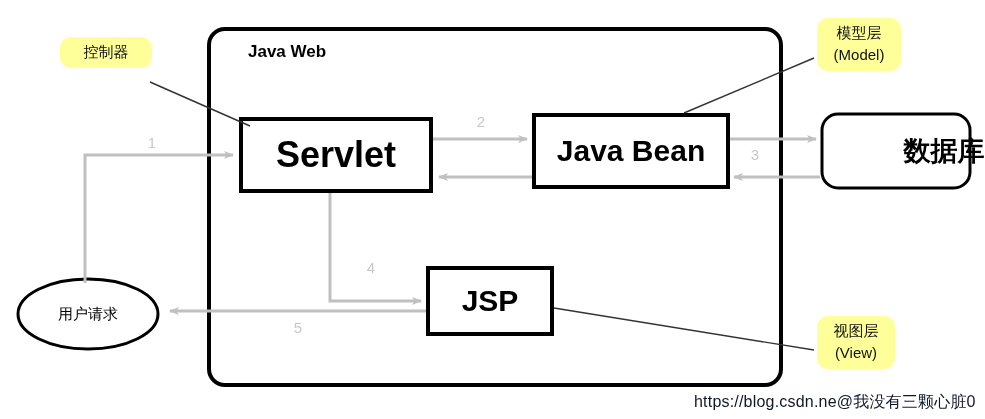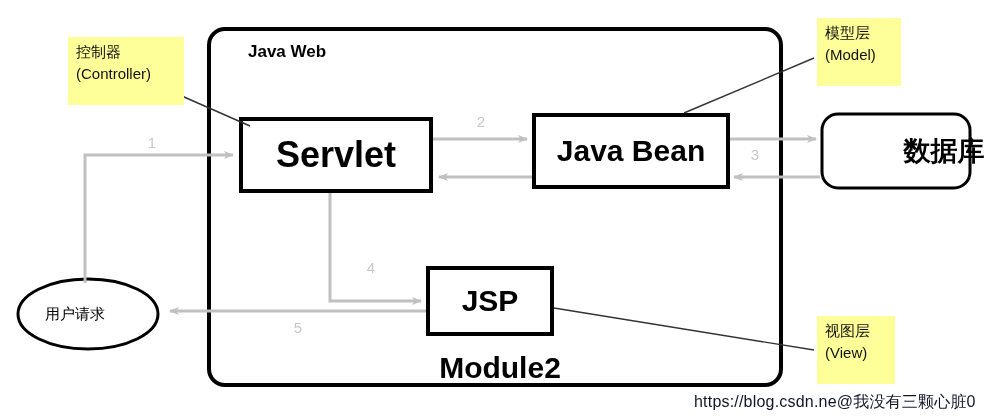--- a/index.html
+++ b/index.html
@@ -36,36 +36,37 @@
     color: #000000;
     pointer-events: none;
   }
   .node-strong {
     font-weight: bold;
   }
   .box-servlet-label { left: 242px; top: 120px; width: 188px; height: 70px; font-size: 36px; }
   .box-javabean-label { left: 535px; top: 116px; width: 192px; height: 70px; font-size: 30px; }
   .box-db-label { left: 870px; top: 116px; width: 148px; height: 70px; font-size: 27px; }
   .box-jsp-label { left: 428px; top: 269px; width: 124px; height: 64px; font-size: 30px; }
-  .ellipse-label { left: 5px; top: 294px; width: 140px; height: 40px; font-size: 15px; }
+  .ellipse-label { left: 18px; top: 294px; width: 140px; height: 40px; font-size: 15px; }
   .title-javaweb { left: 248px; top: 40px; width: 180px; height: 24px; font-size: 17px; justify-content: flex-start; }
   .title-module2 { left: 400px; top: 348px; width: 200px; height: 40px; font-size: 30px; }
 
   
   .anno {
     position: absolute;
     background: #ffff99;
     color: #111111;
     font-size: 15px;
     line-height: 1.45;
-    text-align: left;
-    padding: 4px 8px 20px 8px;
+    text-align: center;
+    padding: 4px 8px 5px 8px;
     box-sizing: border-box;
+    border-radius: 11px;
   }
-  .anno-controller { left: 68px; top: 37px; width: 116px; }
+  .anno-controller { left: 60px; top: 37px; width: 92px; }
   .anno-model { left: 817px; top: 18px; width: 84px; }
   .anno-view { left: 817px; top: 316px; width: 78px; }
 
   
   .step-num {
     position: absolute;
     color: #c8c8c8;
     font-size: 15px;
     text-align: center;
     pointer-events: none;
@@ -138,25 +139,23 @@
   <div class="node-label box-servlet-label node-strong">Servlet</div>
 
   <div class="node-label box-javabean-label node-strong">Java Bean</div>
 
   <div class="node-label box-db-label node-strong">数据库</div>
 
   <div class="node-label box-jsp-label node-strong">JSP</div>
 
   <div class="node-label ellipse-label">用户请求</div>
 
-  <div class="node-label title-module2 node-strong">Module2</div>
 
   <div class="anno anno-controller">
     <div>控制器</div>
-    <div>(Controller)</div>
   </div>
 
   <div class="anno anno-model">
     <div>模型层</div>
     <div>(Model)</div>
   </div>
 
   <div class="anno anno-view">
     <div>视图层</div>
     <div>(View)</div>

